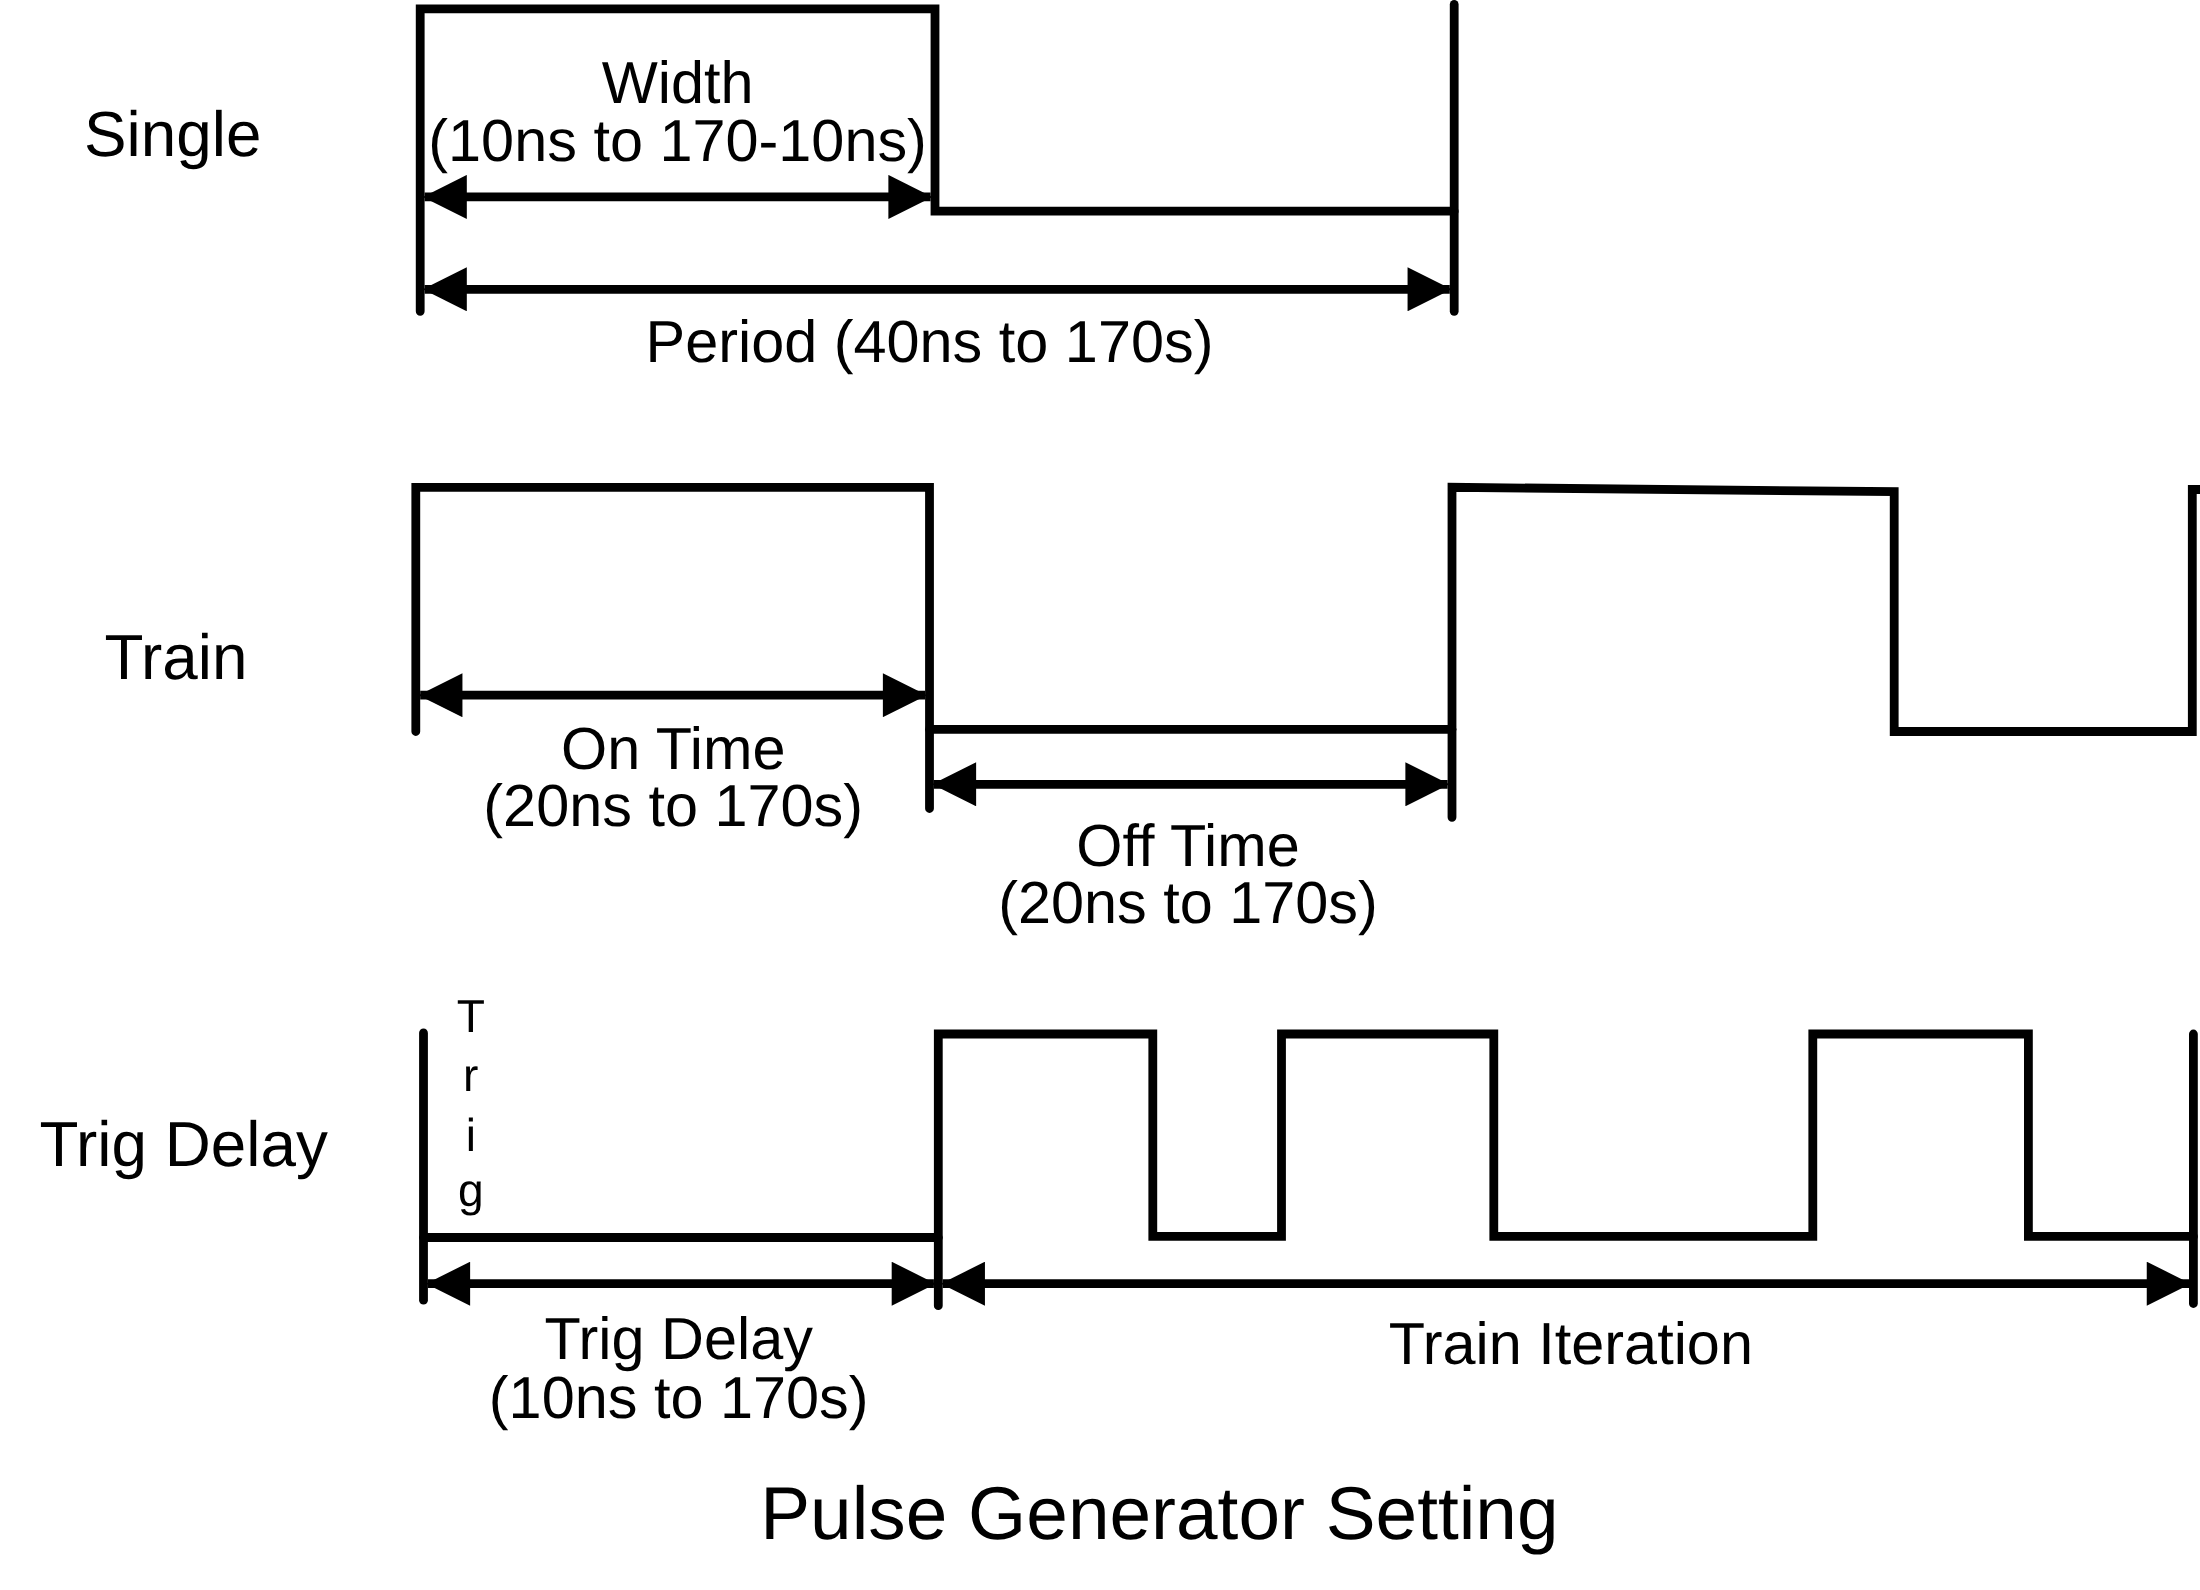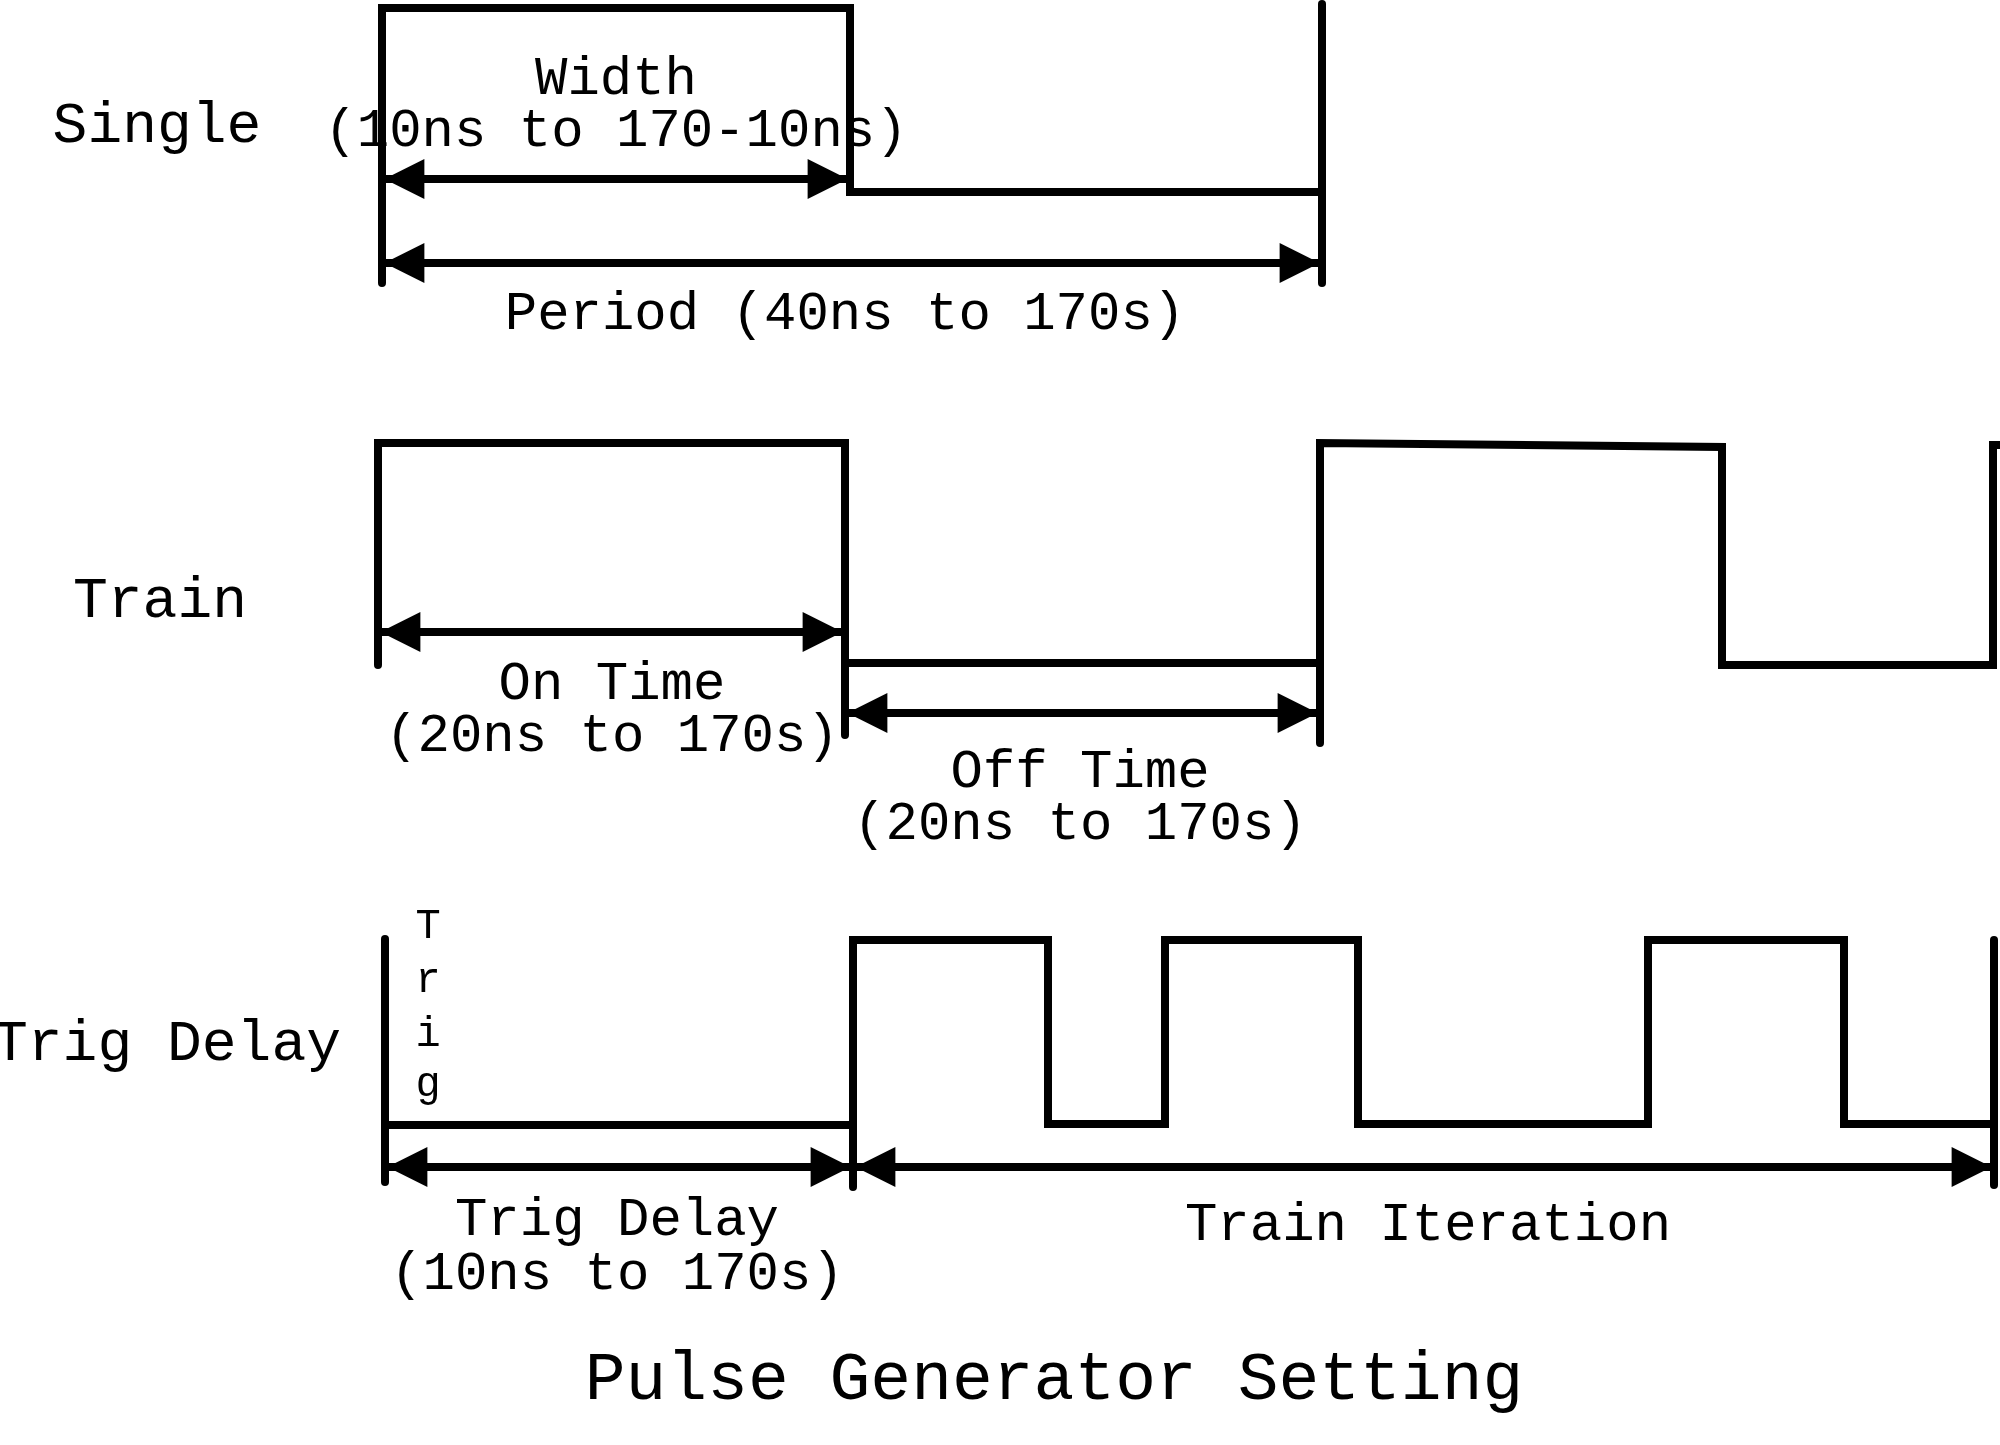--- a/index.html
+++ b/index.html
@@ -5,21 +5,21 @@
   html, body {
     margin: 0;
     padding: 0;
     background: #ffffff;
   }
   .page {
     position: relative;
     width: 2000px;
     height: 1445px;
     background: #ffffff;
-    font-family: Liberation Mono, monospace;
+    font-family: Liberation Sans, sans-serif;
     overflow: hidden;
   }
   svg { display: block; }
   .wave {
     fill: none;
     stroke: #000000;
     stroke-width: 8;
     stroke-linecap: round;
     stroke-linejoin: miter;
   }

